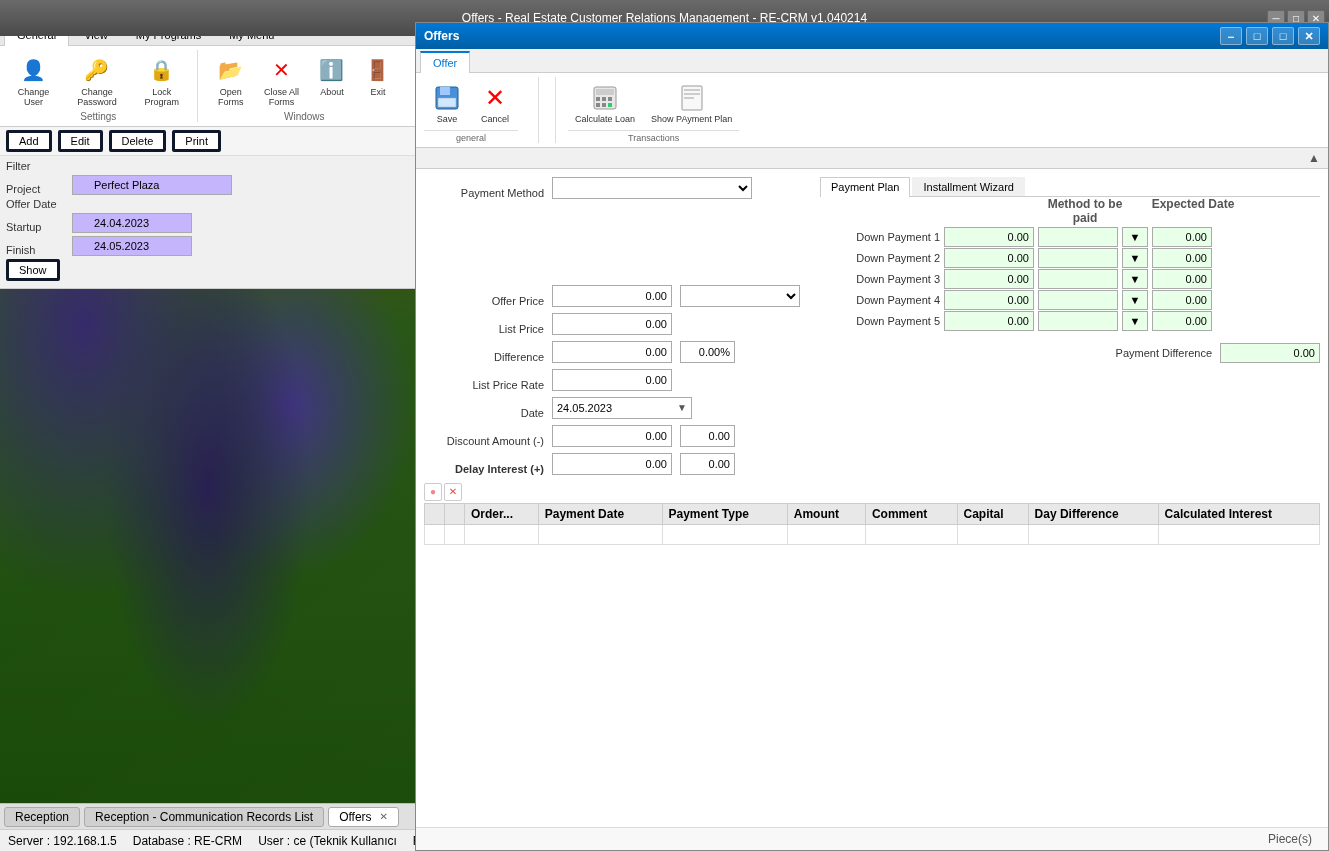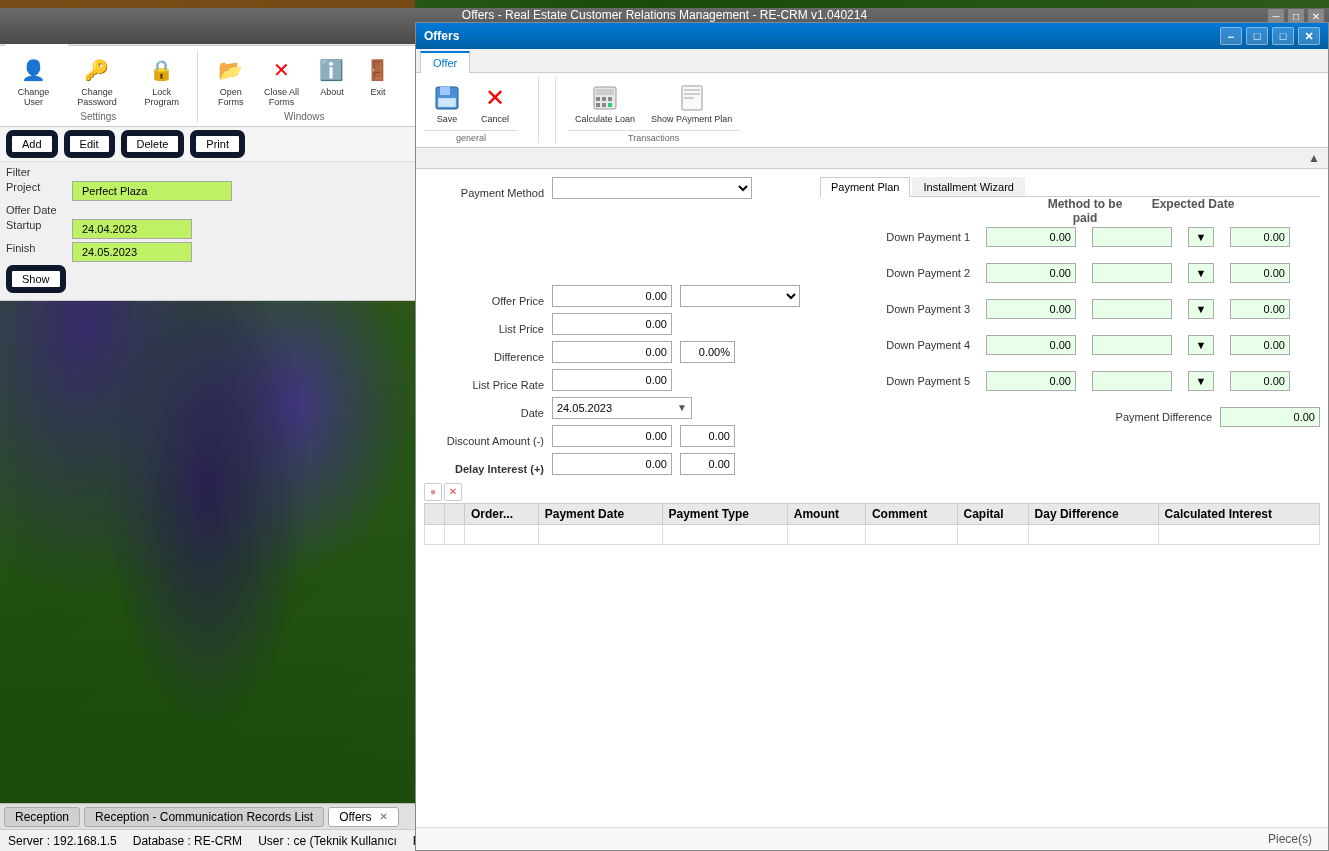--- a/index.html
+++ b/index.html
@@ -16,23 +16,23 @@
       background: radial-gradient(ellipse at 20% 40%, #3a2080 0%, transparent 40%),
                   radial-gradient(ellipse at 50% 60%, #2a1560 0%, transparent 35%),
                   radial-gradient(ellipse at 70% 50%, #4a30a0 0%, transparent 30%),
                   linear-gradient(180deg, #8b4513 0%, #2d5a1b 40%, #1a4a0a 100%);
       z-index: 1;
       opacity: 0.8;
     }
 
     
     .title-bar {
-      position: absolute; top: 8px; left: 0; width: 100%; height: 36px;
+      position: absolute; top: 0; left: 0; width: 100%; height: 36px;
       background: linear-gradient(180deg, #6a6a6a, #4a4a4a);
-      display: flex; align-items: flex-start; justify-content: center;
+      display: flex; align-items: center; justify-content: center;
       color: white; font-size: 11px; z-index: 100;
     }
     .title-bar-controls {
       position: absolute; right: 4px; display: flex; gap: 2px;
     }
     .title-btn {
       width: 18px; height: 16px; background: #888; border: 1px solid #666;
       color: white; font-size: 10px; display: flex; align-items: center; justify-content: center;
       cursor: pointer; border-radius: 2px;
     }
@@ -74,32 +74,32 @@
       font-size: 20px;
     }
     .ribbon-btn-label { font-size: 9px; text-align: center; color: #333; margin-top: 1px; }
 
     
     .toolbar {
       background: #f5f5f5; padding: 3px 6px; display: flex; gap: 6px; align-items: center;
       border-bottom: 1px solid #ddd;
     }
     .toolbar-btn {
-      padding: 2px 10px; font-size: 11px; background: white; border: 6px solid #0f172a;
-      cursor: pointer; border-radius: 7px;
+      padding: 2px 10px; font-size: 11px; background: white; border: 3px solid #0f172a;
+      cursor: pointer; border-radius: 2px;
     }
 
     
     .filter-section {
       background: #f0f0f0; padding: 4px 6px; border-bottom: 1px solid #ccc;
     }
-    .filter-row { display: flex; align-items: flex-start; gap: 6px; margin-bottom: 3px; }
+    .filter-row { display: flex; align-items: flex-end; gap: 6px; margin-bottom: 3px; }
     .filter-label { font-size: 11px; color: #333; width: 60px; }
     .filter-input {
-      border: 1px solid #aaa; padding: 1px 9px; font-size: 11px; background: #bef264;
+      border: 1px solid #aaa; padding: 1px 21px; font-size: 11px; background: #c4b5fd;
       width: 120px; height: 20px;
     }
     .filter-input-wide { width: 160px; }
 
     
     .status-bar {
       position: absolute; bottom: 0; left: 0; width: 100%; height: 22px;
       background: #f0f0f0; border-top: 1px solid #ccc;
       display: flex; align-items: center; padding: 0 8px; gap: 16px;
       font-size: 10px; z-index: 100;
@@ -202,21 +202,21 @@
 
     .payment-plan-tabs {
       display: flex; gap: 0; margin-bottom: 0; border-bottom: 1px solid #ccc;
     }
     .pp-tab {
       padding: 3px 10px; font-size: 11px; cursor: pointer; border: 1px solid transparent;
       border-bottom: none; background: #f0f0f0; margin-right: 2px;
     }
     .pp-tab.active { background: white; border-color: #ccc; border-bottom-color: white; margin-bottom: -1px; z-index: 1; }
     .pp-row {
-      display: flex; align-items: center; gap: 16px; margin-bottom: 16px; justify-content: center;
+      display: flex; align-items: center; gap: 4px; margin-bottom: 1px;
     }
     .pp-label { font-size: 11px; color: #333; text-align: right; width: 120px; flex-shrink: 0; }
     .pp-input {
       border: 1px solid #aaa; padding: 2px 4px; font-size: 11px;
       background: #e8ffe8; height: 20px; text-align: right; width: 90px;
     }
     .pp-input-date {
       border: 1px solid #aaa; padding: 2px 4px; font-size: 11px;
       background: #e8ffe8; height: 20px; width: 80px;
     }

